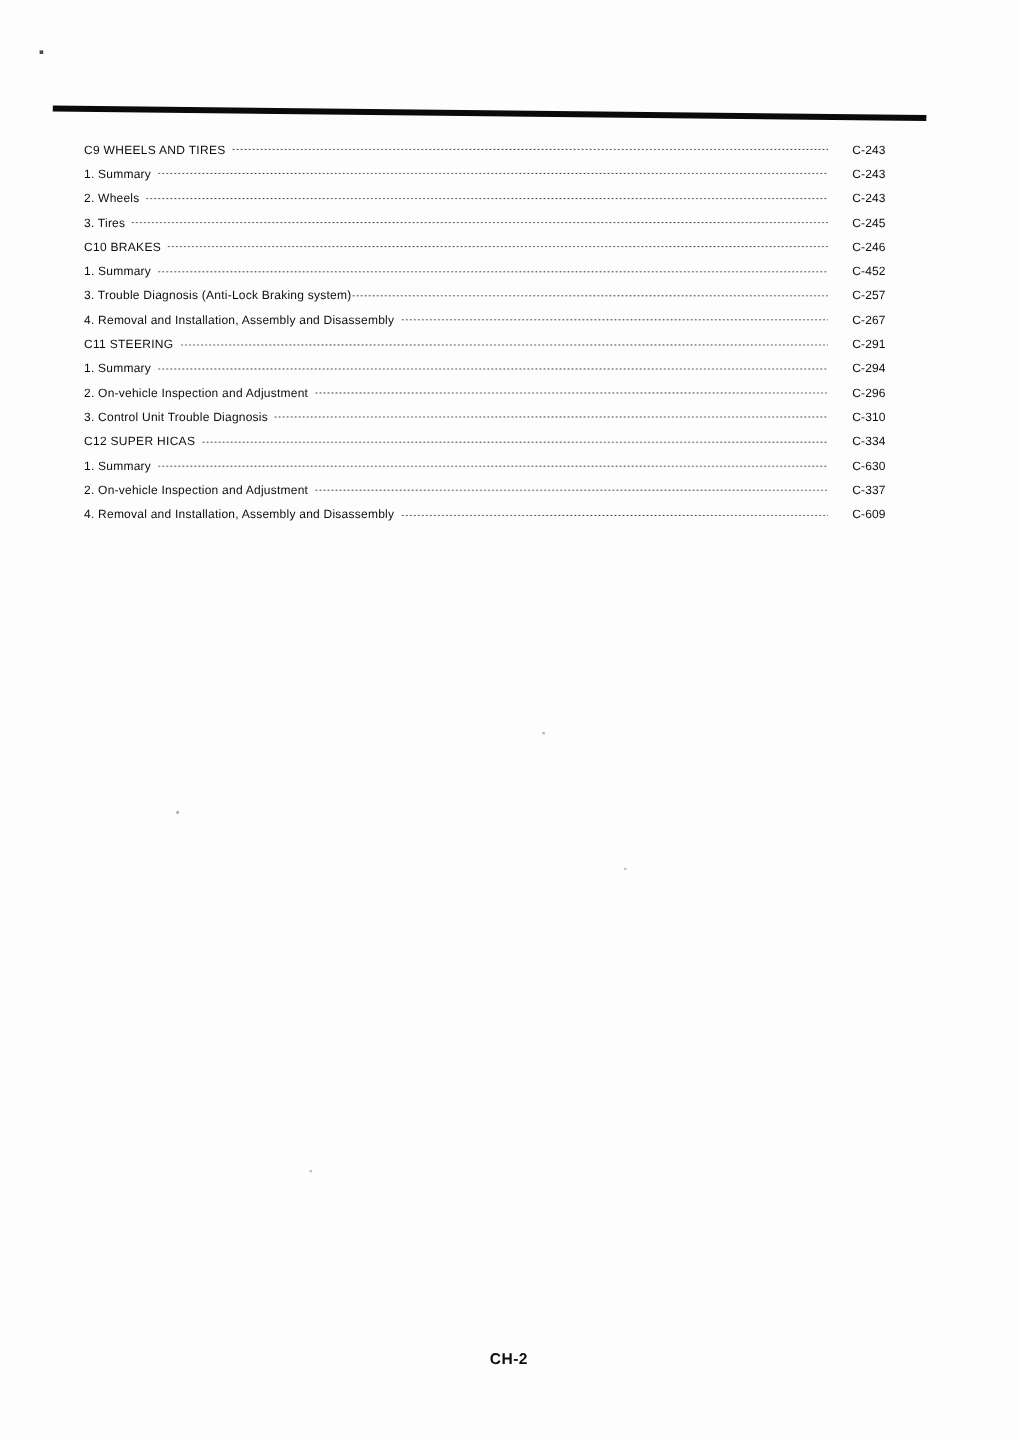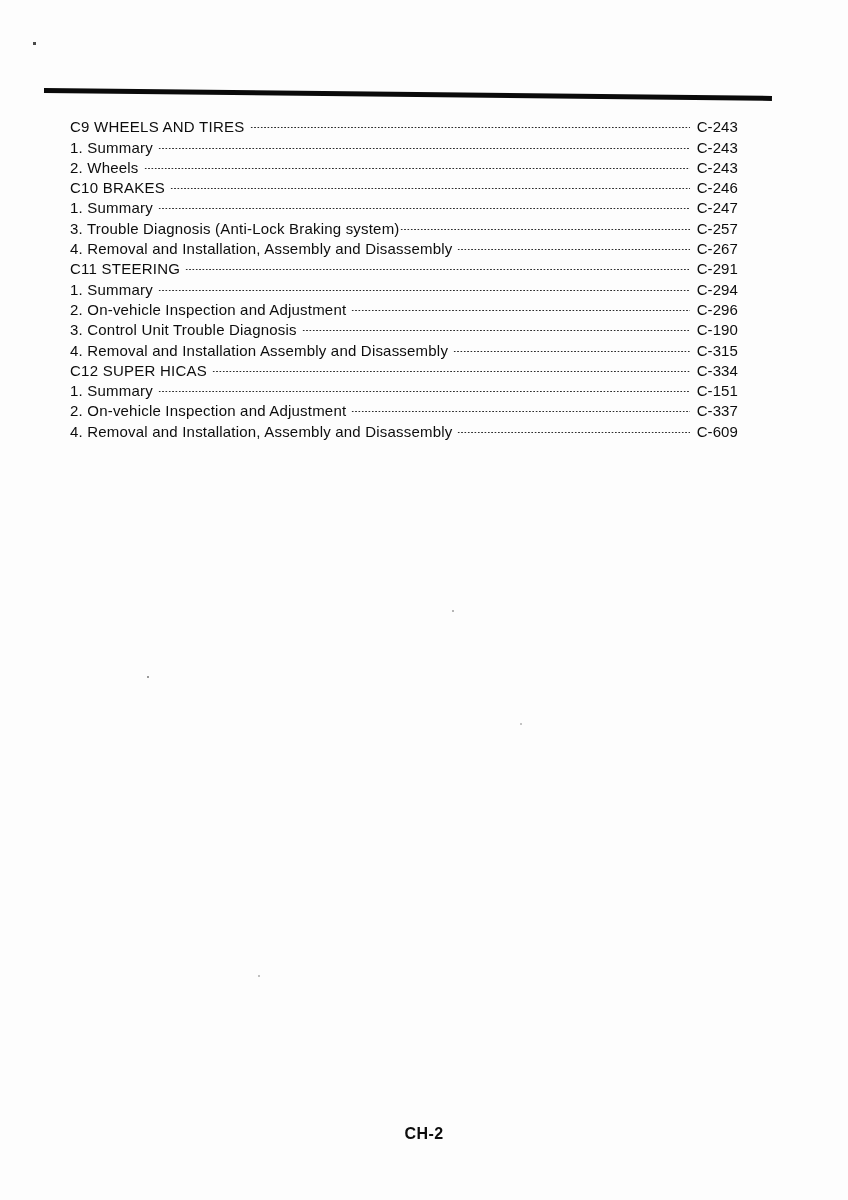--- a/index.html
+++ b/index.html
@@ -87,23 +87,23 @@
 
   
   .toc {
     position: absolute;
     left: 70px;
     top: 117px;
     width: 668px;
   }
   .toc-row {
     display: flex;
-    align-items: flex-end;
+    align-items: center;
     height: 20.3px;
-    font-size: 15px;
+    font-size: 10px;
     letter-spacing: .2px;
     white-space: nowrap;
   }
   .toc-row .label {
     flex: 0 0 auto;
     line-height: 1;
     padding-bottom: 3px;
   }
   
   .toc-row.section .label {
@@ -132,21 +132,21 @@
     letter-spacing: .1px;
   }
 
   
   .footer {
     position: absolute;
     left: 0;
     right: 0;
     top: 1125px;
     text-align: center;
-    font-size: 16px;
+    font-size: 13px;
     font-weight: bold;
     letter-spacing: .4px;
   }
 </style>
 </head>
 <body>
 
 <div class="page">
 
   <div class="speck"></div>
@@ -168,29 +168,34 @@
       <div class="toc-row item">
         <span class="label">1. Summary</span>
         <span class="leader"></span>
         <span class="pageno">C-243</span>
       </div>
       <div class="toc-row item">
         <span class="label">2. Wheels</span>
         <span class="leader"></span>
         <span class="pageno">C-243</span>
       </div>
+      <div class="toc-row item">
+        <span class="label">3. Tires</span>
+        <span class="leader"></span>
+        <span class="pageno">C-245</span>
+      </div>
       <div class="toc-row section">
         <span class="label">C10  BRAKES</span>
         <span class="leader"></span>
         <span class="pageno">C-246</span>
       </div>
       <div class="toc-row item">
         <span class="label">1. Summary</span>
         <span class="leader"></span>
-        <span class="pageno">C-247</span>
+        <span class="pageno">C-452</span>
       </div>
       <div class="toc-row item tight">
         <span class="label">3. Trouble Diagnosis (Anti-Lock Braking system)</span>
         <span class="leader"></span>
         <span class="pageno">C-257</span>
       </div>
       <div class="toc-row item">
         <span class="label">4. Removal and Installation, Assembly and Disassembly</span>
         <span class="leader"></span>
         <span class="pageno">C-267</span>
@@ -206,36 +211,31 @@
         <span class="pageno">C-294</span>
       </div>
       <div class="toc-row item">
         <span class="label">2. On-vehicle Inspection and Adjustment</span>
         <span class="leader"></span>
         <span class="pageno">C-296</span>
       </div>
       <div class="toc-row item">
         <span class="label">3. Control Unit Trouble Diagnosis</span>
         <span class="leader"></span>
-        <span class="pageno">C-190</span>
-      </div>
-      <div class="toc-row item">
-        <span class="label">4. Removal and Installation Assembly and Disassembly</span>
-        <span class="leader"></span>
-        <span class="pageno">C-315</span>
+        <span class="pageno">C-310</span>
       </div>
       <div class="toc-row section">
         <span class="label">C12  SUPER HICAS</span>
         <span class="leader"></span>
         <span class="pageno">C-334</span>
       </div>
       <div class="toc-row item">
         <span class="label">1. Summary</span>
         <span class="leader"></span>
-        <span class="pageno">C-151</span>
+        <span class="pageno">C-630</span>
       </div>
       <div class="toc-row item">
         <span class="label">2. On-vehicle Inspection and Adjustment</span>
         <span class="leader"></span>
         <span class="pageno">C-337</span>
       </div>
       <div class="toc-row item">
         <span class="label">4. Removal and Installation, Assembly and Disassembly</span>
         <span class="leader"></span>
         <span class="pageno">C-609</span>

